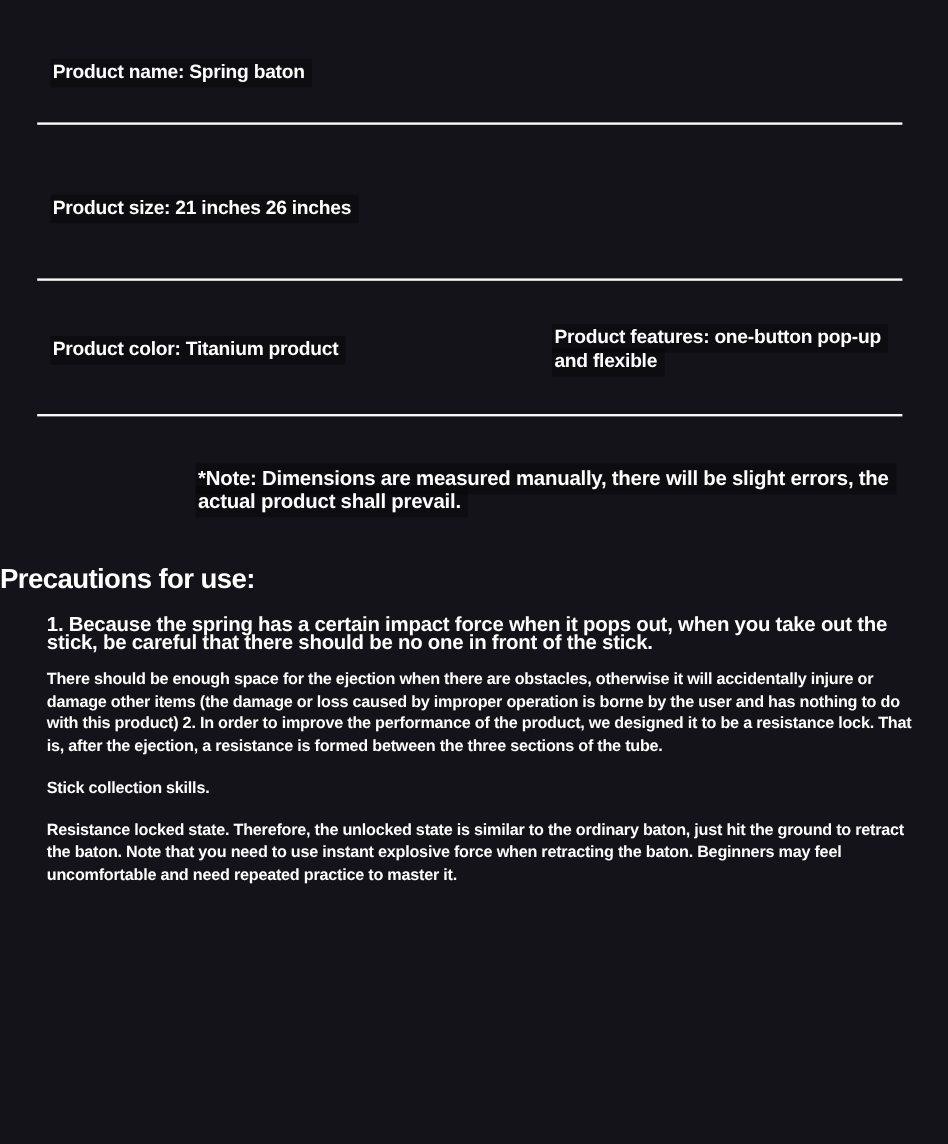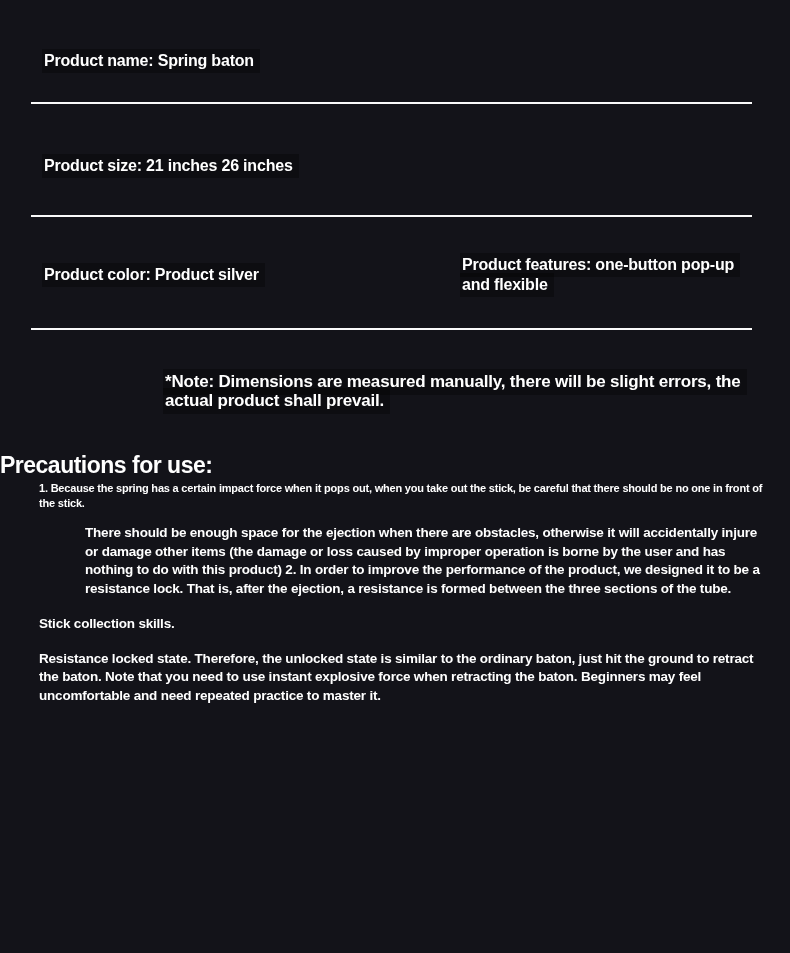--- a/index.html
+++ b/index.html
@@ -35,21 +35,21 @@
   .spec-row::after {
     content: "";
     position: absolute;
     left: 31px;
     right: 38px;
     bottom: 0;
     height: 2px;
     background: #fafafa;
   }
   .spec-row.r1 { height: 104px; padding-top: 18px; }
-  .spec-row.r2 { height: 113px; padding-top: 10px; }
+  .spec-row.r2 { height: 130px; padding-top: 10px; }
   .spec-row.r3 { height: 113px; padding-top: 2px; }
   .spec-cell {
     font-weight: 700;
     font-size: 16px;
     line-height: 20px;
     letter-spacing: -0.2px;
   }
   .spec-cell.right { padding-right: 8px; }
   .patch {
     background: rgba(0, 0, 0, 0.30);
@@ -75,28 +75,29 @@
     line-height: 31px;
     letter-spacing: -0.5px;
   }
   .para {
     margin: 0;
     padding: 0 24px 0 39px;
     font-weight: 700;
     letter-spacing: -0.2px;
   }
   .para.p-small {
-    font-size: 11px;
+    margin-top: 16px;
+    font-size: 17px;
     line-height: 14.5px;
   }
   .para.p-body {
     font-size: 13.5px;
     line-height: 18.5px;
   }
-  .para.p2 { margin-top: 14px; margin-left: 46px; }
+  .para.p2 { margin-top: 14px; }
   .para.p3 { margin-top: 16px; }
   .para.p4 { margin-top: 17px; }
 </style>
 </head>
 <body>
 
 <div class="page">
 
   <section>
 
@@ -107,21 +108,21 @@
     </div>
 
     <div class="spec-row r2">
       <div class="spec-cell left">
         <span class="patch">Product size: 21 inches 26 inches</span>
       </div>
     </div>
 
     <div class="spec-row r3">
       <div class="spec-cell left">
-        <span class="patch">Product color: Product silver</span>
+        <span class="patch">Product color: Titanium product</span>
       </div>
       <div class="spec-cell right">
         <span class="patch">Product features: one-button pop-up and flexible</span>
       </div>
     </div>
 
   </section>
 
   <p class="note">
     <span class="patch">*Note: Dimensions are measured manually, there will be slight errors, the actual product shall prevail.</span>

